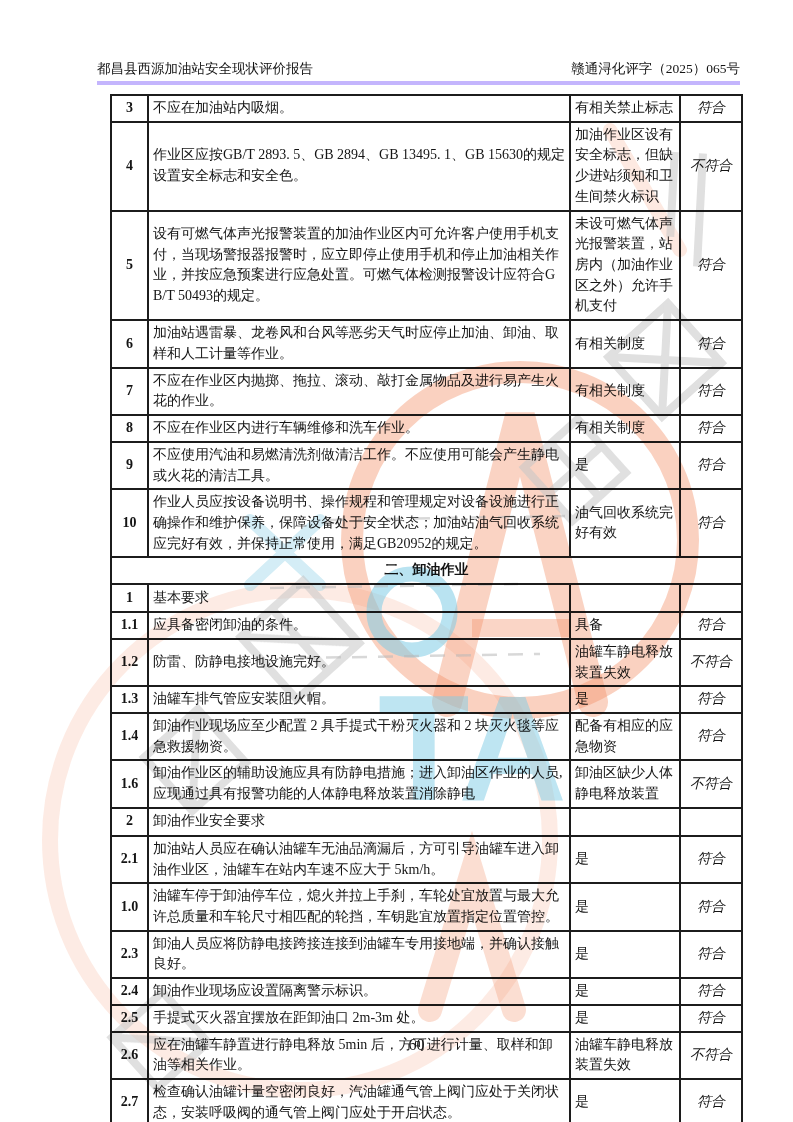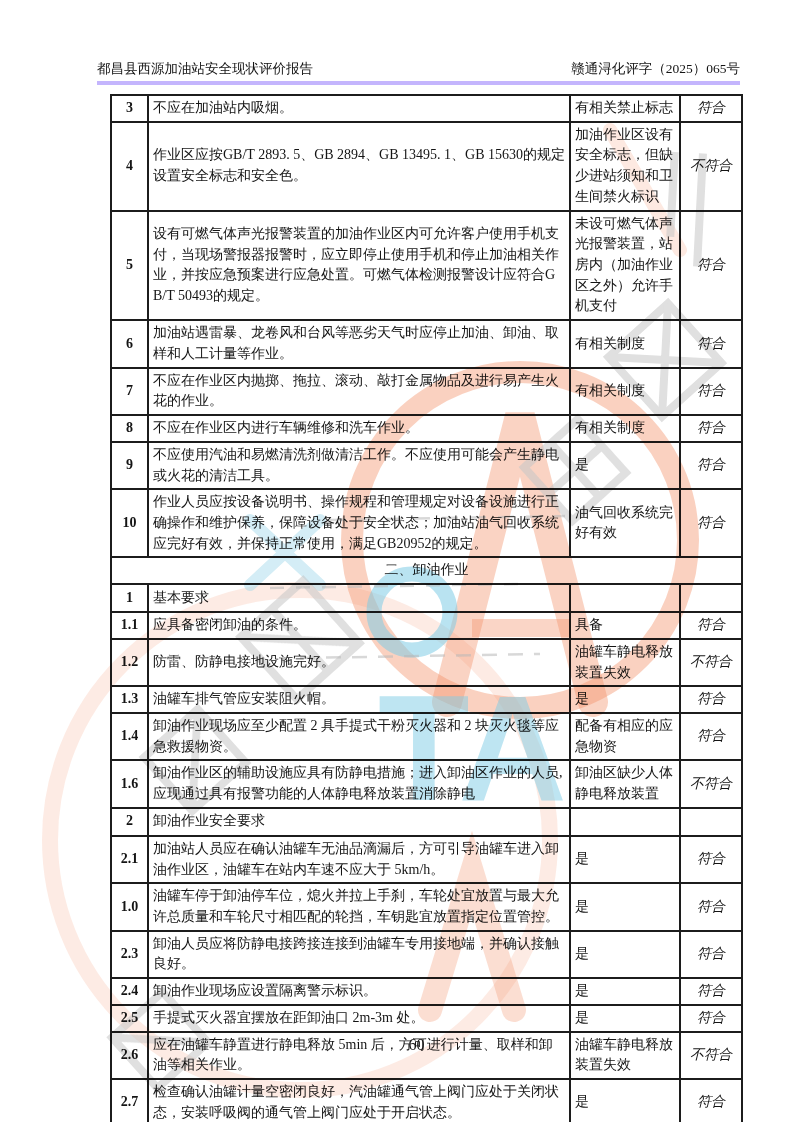--- a/index.html
+++ b/index.html
@@ -31,21 +31,21 @@
     font-size:14px;
     line-height:1.48;
     vertical-align:middle;
     word-break:break-all;
   }
   td.c-no{width:27px;text-align:center;font-weight:bold;font-size:13.5px;padding:2px 1px;}
   td.c-req{width:412px;text-align:left;}
   td.c-status{width:100px;text-align:left;font-size:13.5px;padding:2px 2px;}
   td.c-con{width:52px;text-align:center;font-style:italic;}
   td.section-cell{
-    text-align:center;font-weight:normal;font-size:15px;padding:3px 0;margin-top:48px;
+    text-align:center;font-weight:bold;font-size:15px;padding:3px 0;margin-top:48px;
   }
   .subhead-row td{height:22px;}
   .doc-footer{
     position:absolute;left:110px;top:1036px;width:613px;
     text-align:center;font-size:16px;
   }
   .watermark{
     position:absolute;left:0;top:0;width:793px;height:1122px;
     pointer-events:none;
     mix-blend-mode:multiply;

